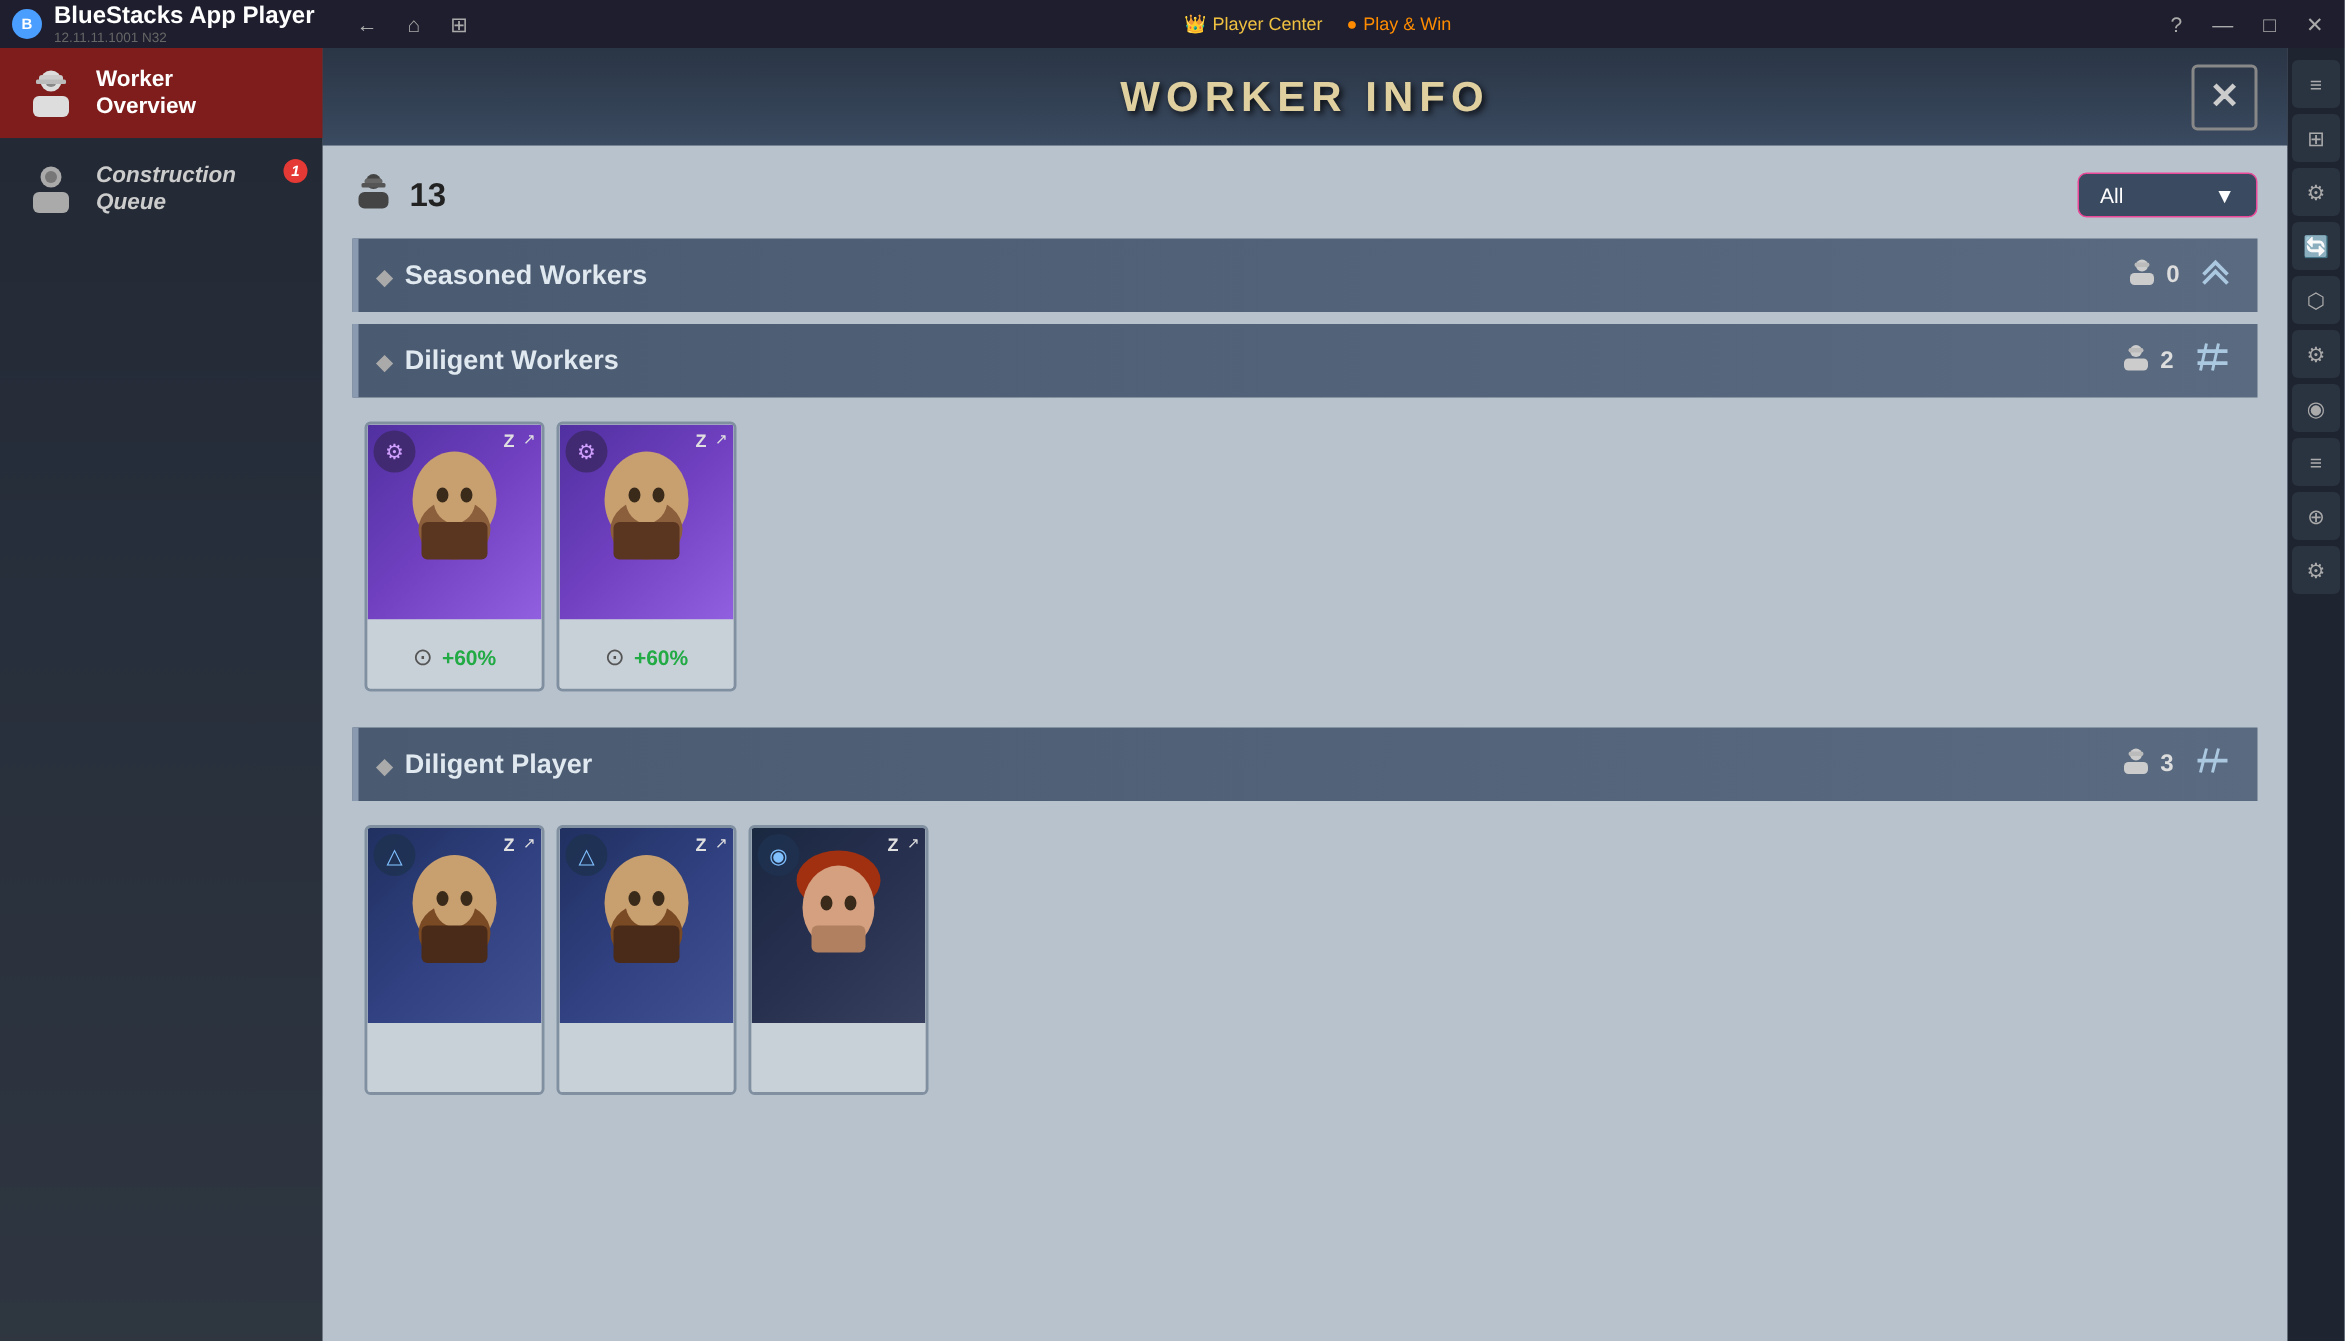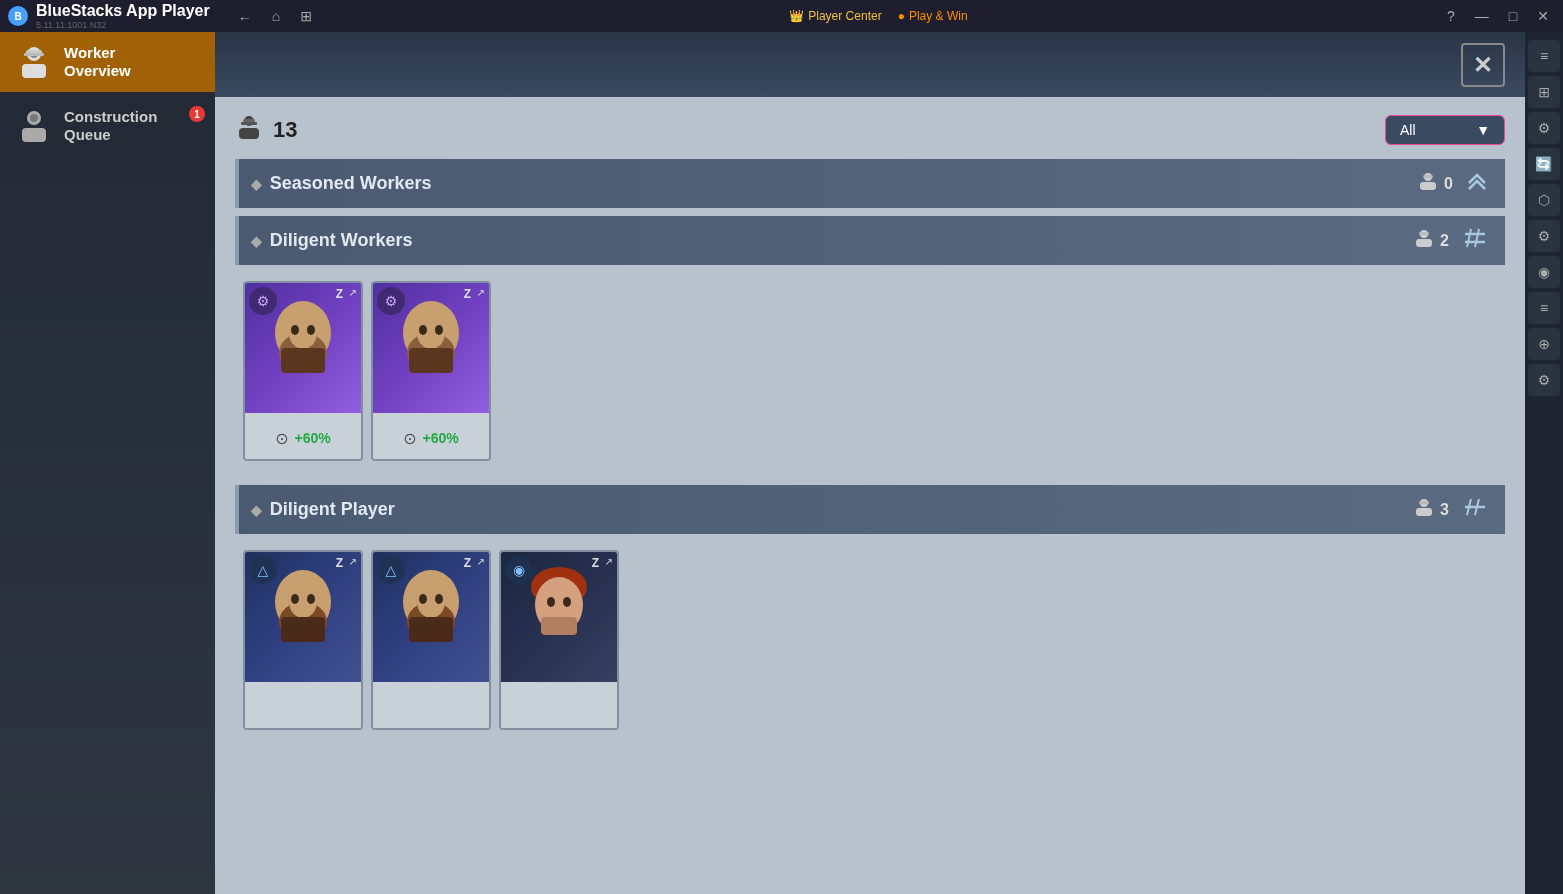--- a/index.html
+++ b/index.html
@@ -162,21 +162,21 @@
     }
     .nav-item {
       display: flex;
       align-items: center;
       gap: 12px;
       padding: 12px 16px;
       cursor: pointer;
       position: relative;
     }
     .nav-item.active {
-      background: #a16207;
+      background: #7f1d1d;
     }
     .nav-item-icon {
       width: 36px;
       height: 36px;
       display: flex;
       align-items: center;
       justify-content: center;
       font-size: 20px;
     }
     .nav-item-label {
@@ -454,21 +454,21 @@
     .worker-info-content::-webkit-scrollbar-thumb { background: #6070850; border-radius: 3px; }
   </style>
 </head>
 <body>
 
 <div class="title-bar">
   <div class="title-bar-left">
     <div class="bluestacks-logo">B</div>
     <div>
       <div class="title-bar-app-name">BlueStacks App Player</div>
-      <div class="title-bar-version" style="color:#666;font-size:9px;">5.11.11.1001  N32</div>
+      <div class="title-bar-version" style="color:#666;font-size:9px;">12.11.11.1001  N32</div>
     </div>
     <div class="title-bar-nav">
       <button>←</button>
       <button>⌂</button>
       <button>⊞</button>
     </div>
   </div>
   <div class="title-bar-center">
     <button class="reward-center-btn">
       <span style="color:#f0c040;">👑</span>
@@ -500,36 +500,37 @@
           <rect x="6" y="20" width="24" height="14" rx="4" fill="#ddd"></rect>
           <circle cx="18" cy="10" r="4" fill="#888"></circle>
 
           <rect x="10" y="6" width="16" height="5" rx="2" fill="#ccc"></rect>
           <rect x="8" y="9" width="20" height="3" rx="1" fill="#bbb"></rect>
         </svg>
       </div>
       <span class="nav-item-label">Worker<br>Overview</span>
     </div>
 
-    <div class="nav-item" style="margin-top:4px;">
+    <div class="nav-item" style="margin-top:4px;font-style:italic;">
       <div class="nav-item-icon">
         <svg width="36" height="36" viewBox="0 0 36 36">
           <circle cx="18" cy="10" r="7" fill="#aaa"></circle>
           <rect x="6" y="20" width="24" height="14" rx="4" fill="#aaa"></rect>
           <circle cx="18" cy="10" r="4" fill="#777"></circle>
         </svg>
       </div>
       <span class="nav-item-label" style="color:#ccc;">Construction<br>Queue</span>
       <div class="nav-badge">1</div>
     </div>
   </div>
 
   <div class="worker-info-panel">
 
     <div class="worker-info-header">
+      <h1 class="worker-info-title">WORKER INFO</h1>
       <button class="close-panel-btn">✕</button>
     </div>
 
     <div class="worker-info-content">
 
       <div class="worker-top-bar">
         <div class="worker-count-display">
           <span class="worker-count-icon">
             <svg width="28" height="28" viewBox="0 0 28 28">
               <circle cx="14" cy="8" r="5" fill="#444"></circle>

